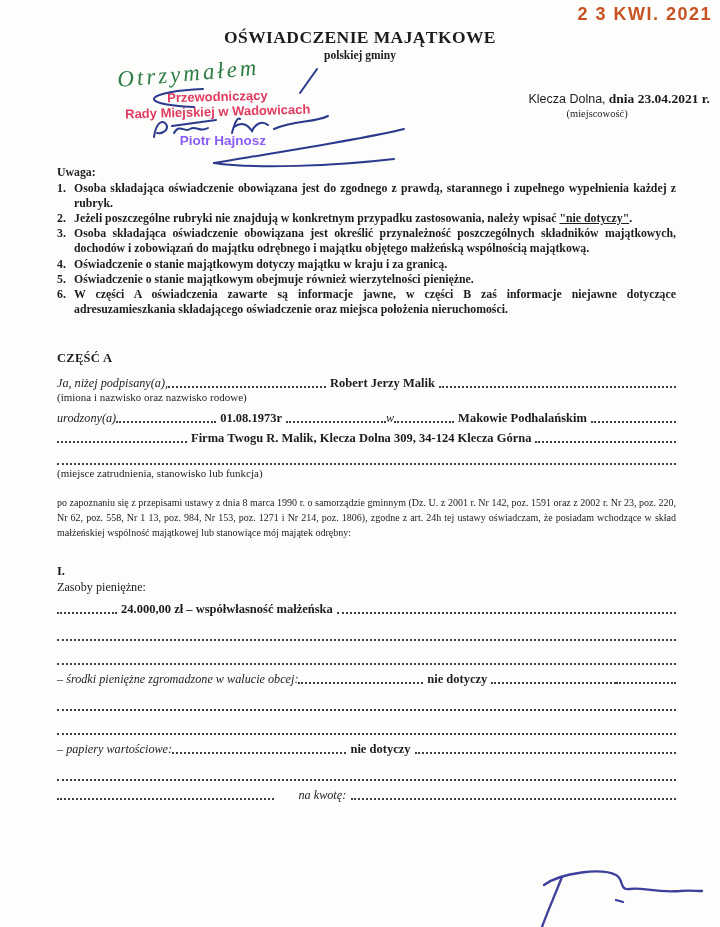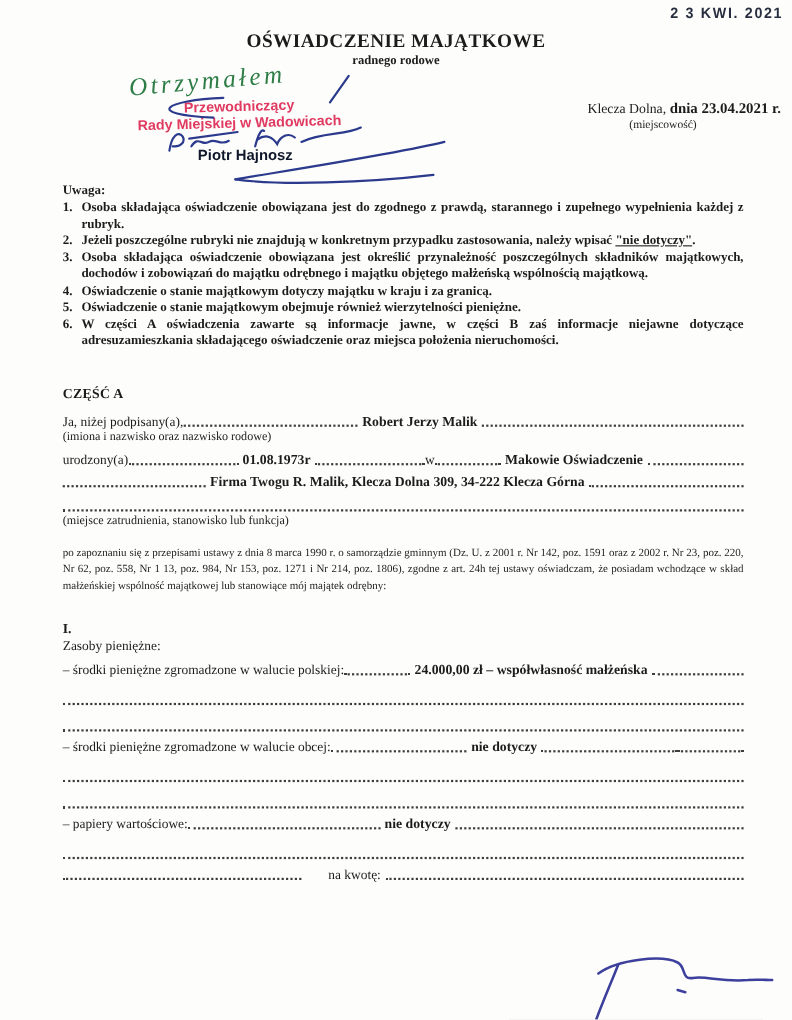--- a/index.html
+++ b/index.html
@@ -9,61 +9,61 @@
     margin:0 auto;
     background:#fdfdfc;
     overflow:hidden;
     font-family:"Liberation Serif","DejaVu Serif",serif;
     color:#1c1c1c;
   }
   
   .received-stamp{
     position:absolute;top:4px;right:8px;
     font-family:"Liberation Sans","DejaVu Sans",sans-serif;
-    font-weight:bold;font-size:13px;letter-spacing:1.5px;
-    color:#0f172a;opacity:.9;transform:scaleY(1.05);
+    font-weight:bold;font-size:18px;letter-spacing:1.5px;
+    color:#c2410c;opacity:.9;transform:scaleY(1.05);
   }
   
   .title-block{text-align:center;padding-top:27px;}
   .doc-title{font-size:17.5px;font-weight:bold;letter-spacing:.4px;}
   .doc-subtitle{font-size:11.5px;font-weight:bold;margin-top:1px;}
   
   .annotation-zone{position:relative;height:102px;}
   .hand-svg{position:absolute;left:72px;top:0;pointer-events:none;z-index:3;}
   .chairman-stamp{
     position:absolute;left:100px;top:28px;width:235px;text-align:center;
     font-family:"Liberation Sans","DejaVu Sans",sans-serif;
     font-weight:bold;color:#e03a60;transform:rotate(-1.5deg);z-index:2;
   }
   .chairman-stamp .l1{font-size:13px;}
   .chairman-stamp .l2{font-size:13px;margin-top:0;}
   .chairman-name{
     position:absolute;left:138px;top:72px;width:170px;text-align:center;
     font-family:"Liberation Sans","DejaVu Sans",sans-serif;
-    font-weight:bold;font-size:13.5px;color:#0f172a;z-index:2;
+    font-weight:bold;font-size:13.5px;color:#8b5cf6;z-index:2;
   }
   .place-date{position:absolute;right:10px;top:30px;font-size:13px;}
-  .place-date .place{font-family:Liberation Serif, serif;font-size:12.5px;}
+  .place-date .place{font-family:Liberation Sans, sans-serif;font-size:12.5px;}
   .place-date .date{font-weight:bold;font-size:13.5px;}
   .place-caption{font-size:10.5px;text-align:left;padding-left:38px;margin-top:1px;}
   
   .notes{margin:2px 44px 0 57px;font-size:11.8px;font-weight:bold;line-height:1.28;}
   .notes-header{margin-bottom:1px;}
   .note-item{display:flex;}
   .note-item .num{flex:0 0 17px;}
   .note-item .txt{flex:1;text-align:justify;}
   .uline{text-decoration:underline;}
   
   .part-a-heading{margin:34px 0 0 57px;font-size:12.5px;font-weight:bold;letter-spacing:.3px;}
   .form{margin:10px 44px 0 57px;font-size:12.2px;}
   .row{display:flex;align-items:baseline;}
   .dots{border-bottom:2px dotted #3e3e3e;align-self:flex-end;margin-bottom:3px;}.grow2{flex:2;}.grow3{flex:3;}
   .w60{flex:0 0 60px;}.w100{flex:0 0 100px;}.w130{flex:0 0 130px;}
   .val{font-weight:bold;white-space:nowrap;padding:0 4px;font-size:12.5px;}
-  .lbl{white-space:nowrap;}
+  .lbl{white-space:nowrap;font-style:italic;}
   .caption{text-align:left;font-size:11px;margin-top:0;}
   .dotline{border-bottom:2px dotted #3e3e3e;height:17px;}
   .legal{margin:16px 44px 0 57px;font-size:10px;line-height:1.5;text-align:justify;}
   
   .sec-num{margin:24px 0 0 57px;font-size:12.5px;font-weight:bold;}
   .sec-title{margin:1px 0 0 57px;font-size:12.2px;}
   .iblock{margin:6px 44px 0 57px;font-size:12.2px;}
   .iblock .row{margin-top:7px;}
   .iblock .dotline{height:15px;margin-top:7px;}
   
@@ -71,21 +71,21 @@
 </style>
 </head>
 <body>
 
 <div class="page">
 
   <div class="received-stamp">2 3 KWI. 2021</div>
 
   <div class="title-block">
     <div class="doc-title">OŚWIADCZENIE MAJĄTKOWE</div>
-    <div class="doc-subtitle">radnego rodowe</div>
+    <div class="doc-subtitle">polskiej gminy</div>
   </div>
 
   <div class="annotation-zone">
 
     <div class="chairman-stamp">
       <div class="l1">Przewodniczący</div>
       <div class="l2">Rady Miejskiej w Wadowicach</div>
     </div>
     <div class="chairman-name">Piotr Hajnosz</div>
 
@@ -159,42 +159,41 @@
     </div>
     <div class="caption">(imiona i nazwisko oraz nazwisko rodowe)</div>
 
     <div class="row" style="margin-top:8px;">
       <span class="lbl">urodzony(a)</span>
       <span class="dots w100"></span>
       <span class="val">01.08.1973r</span>
       <span class="dots w100"></span>
       <span class="lbl">w</span>
       <span class="dots w60"></span>
-      <span class="val">Makowie Oświadczenie</span>
+      <span class="val">Makowie Podhalańskim</span>
       <span class="dots grow2"></span>
     </div>
 
     <div class="row" style="margin-top:5px;">
       <span class="dots w130"></span>
-      <span class="val">Firma Twogu R. Malik, Klecza Dolna 309, 34-222 Klecza Górna</span>
+      <span class="val">Firma Twogu R. Malik, Klecza Dolna 309, 34-124 Klecza Górna</span>
       <span class="dots grow2"></span>
     </div>
 
     <div class="dotline"></div>
     <div class="caption" style="margin-top:2px;">(miejsce zatrudnienia, stanowisko lub funkcja)</div>
   </div>
 
   <div class="legal">po zapoznaniu się z przepisami ustawy z dnia 8 marca 1990 r. o samorządzie gminnym (Dz. U. z 2001 r. Nr 142, poz. 1591 oraz z 2002 r. Nr 23, poz. 220, Nr 62, poz. 558, Nr 1 13, poz. 984, Nr 153, poz. 1271 i Nr 214, poz. 1806), zgodne z art. 24h tej ustawy oświadczam, że posiadam wchodzące w skład małżeńskiej wspólność majątkowej lub stanowiące mój majątek odrębny:</div>
 
   <div class="sec-num">I.</div>
   <div class="sec-title">Zasoby pieniężne:</div>
 
   <div class="iblock">
     <div class="row">
-      <span class="lbl">– środki pieniężne zgromadzone w walucie polskiej:</span>
       <span class="dots w60"></span>
       <span class="val">24.000,00 zł – współwłasność małżeńska</span>
       <span class="dots grow2"></span>
     </div>
     <div class="dotline"></div>
     <div class="dotline"></div>
 
     <div class="row">
       <span class="lbl">– środki pieniężne zgromadzone w walucie obcej:</span>
       <span class="dots grow2"></span>

